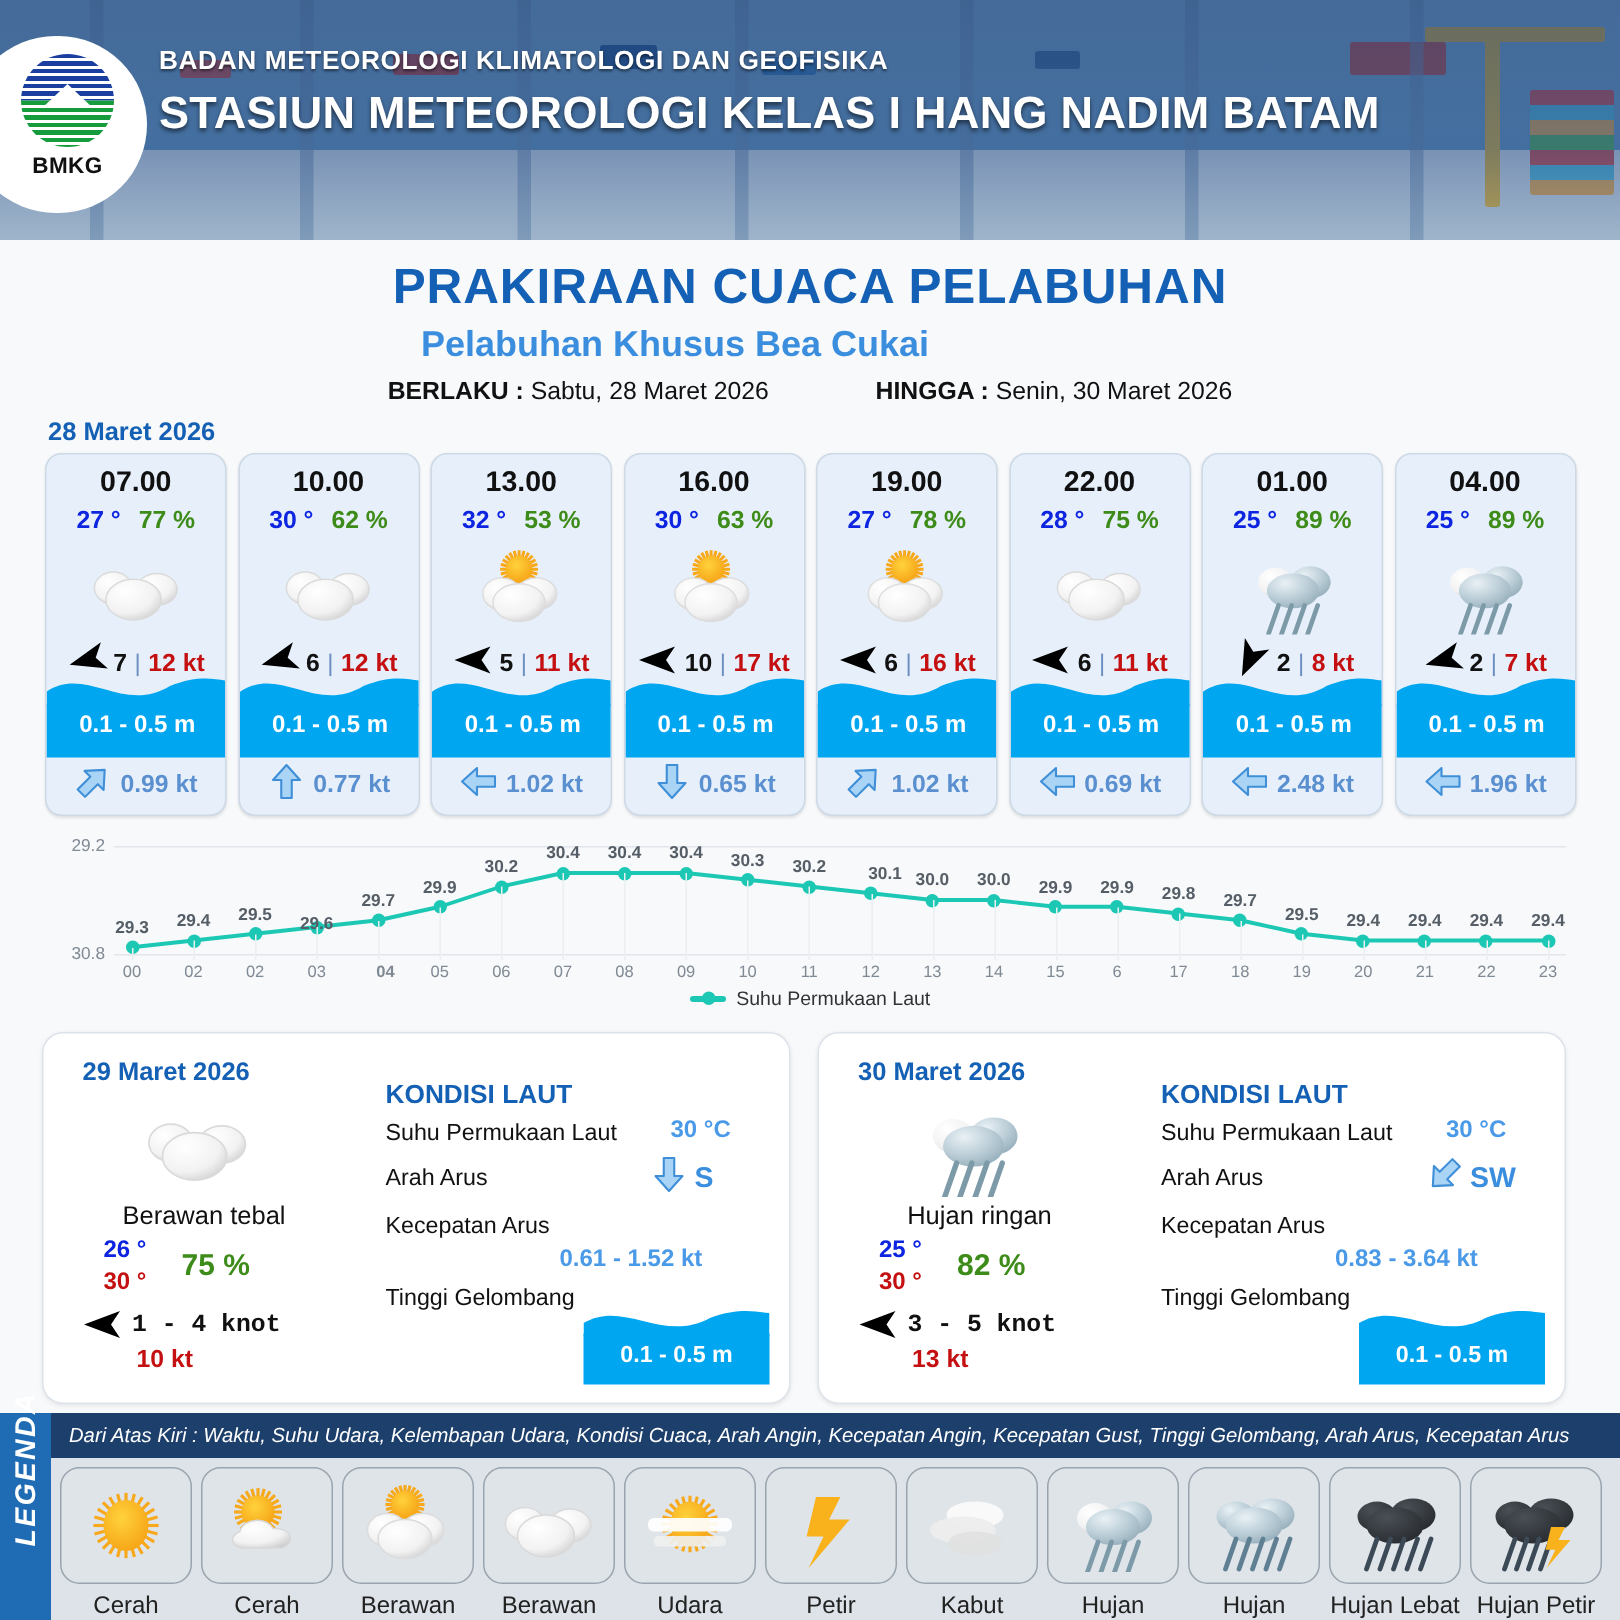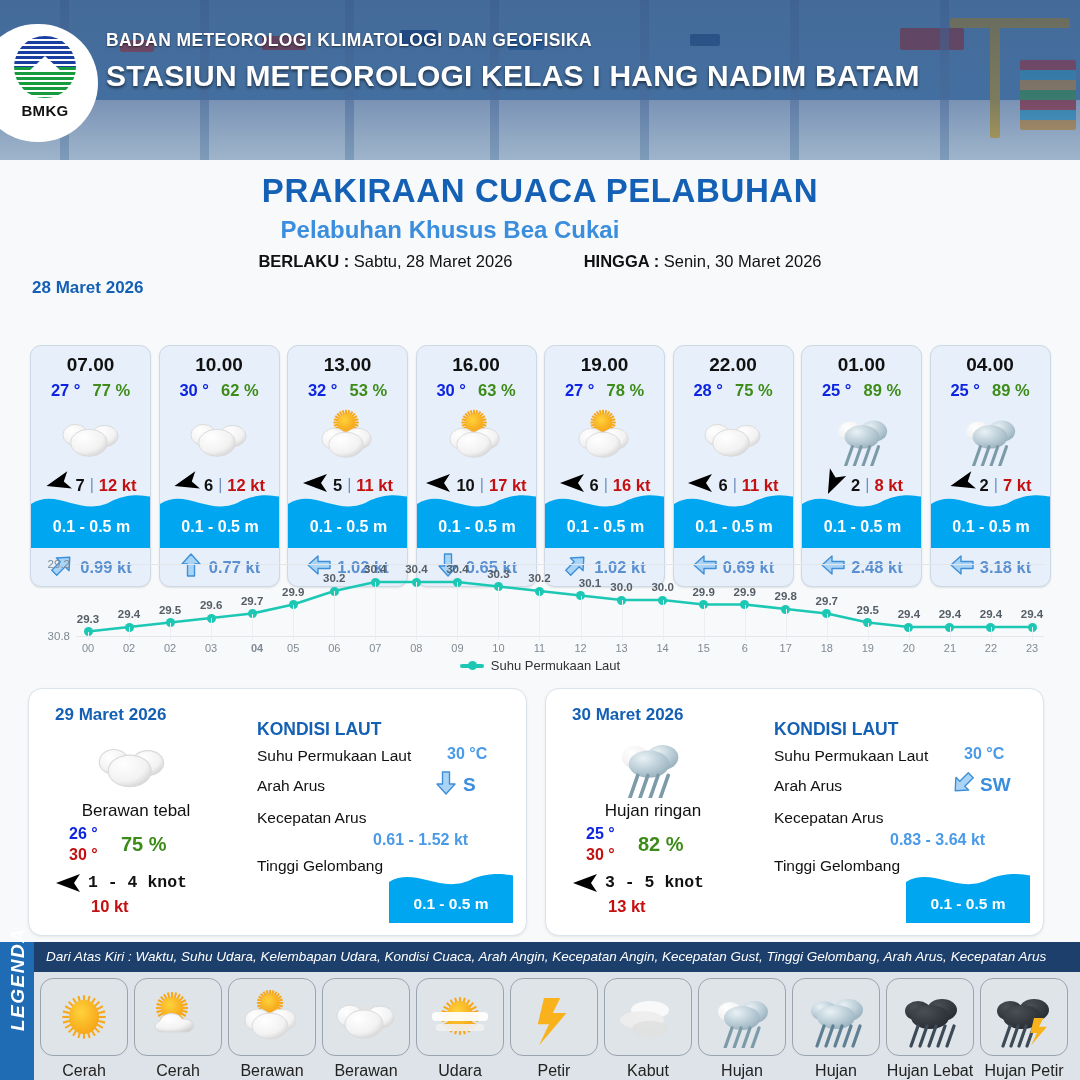--- a/index.html
+++ b/index.html
@@ -64,21 +64,20 @@
   .date-label { position:absolute; left:32px; top:278px;
     font-size:17px; font-weight:bold; color:#1460b4; }
 
   
   .cards { position:absolute; left:30px; top:302px; display:flex; gap:7.5px; }
   .card {
     width:121px; height:242px; background:#e7f0fa;
     border:1px solid #cdd9e6; border-radius:11px;
     position:relative; overflow:hidden;
     box-shadow:0 1px 2px rgba(0,0,0,.10);
-    margin-top:43px;
   }
   .c-time { text-align:center; font-size:19px; font-weight:bold; color:#111; margin-top:8px; }
   .c-th { display:flex; justify-content:center; gap:12px; margin-top:5px; align-items:baseline; }
   .c-temp { font-size:16.5px; font-weight:bold; color:#0d24e0; }
   .c-hum { font-size:16.5px; font-weight:bold; color:#3d8b18; }
   .c-icon { height:66px; display:flex; align-items:center; justify-content:center; margin-top:3px; }
   .c-wind { display:flex; align-items:center; justify-content:center; gap:5px; margin-top:4px; }
   .c-wnum { font-size:16.5px; font-weight:bold; color:#111; }
   .c-wsep { font-size:16px; color:#6d8fc0; }
   .c-gust { font-size:16.5px; font-weight:bold; color:#c41010; }
@@ -720,40 +719,40 @@
         <div class="wave-top"><svg width="121" height="22" viewBox="0 0 121 22" preserveAspectRatio="none">
             <path d="M0 12.100000000000001 C 26.62 -5.5 50.82 27.5 82.28 8.36 C 101.64 0.44 112.53 3.96 121 4.84 L 121 22 L0 22 Z" fill="#00a6f0"></path>
           </svg></div>
         <div class="wave-body"></div>
         <div class="wave-txt">0.1 - 0.5 m</div>
       </div>
       <div class="cur-row">
         <span><svg width="22" height="24" viewBox="0 0 22 24" style="transform:rotate(270deg)">
             <path d="M11 1 L20 11 L14.5 11 L14.5 23 L7.5 23 L7.5 11 L2 11 Z" fill="#aad4f5" stroke="#3f8fd8" stroke-width="1.4" stroke-linejoin="round"></path>
           </svg></span>
-        <span class="cur-val">3.18 kt</span>
+        <span class="cur-val">1.96 kt</span>
       </div>
     </div>
   </div>
 
 <div class="chart-wrap">
   <div class="chart-area" id="chartArea">
       <div class="gl" style="top: 0px;"></div>
       <div class="gl" style="top: 72px;"></div>
       <svg width="968" height="72" style="position: absolute; left: 0px; top: 0px;">
         <polyline points="12,67.49999999999994 53.04347826086956,63.00000000000004 94.08695652173913,58.49999999999998 135.1304347826087,53.99999999999992 176.17391304347825,49.50000000000002 217.2173913043478,40.50000000000006 258.2608695652174,27.000000000000043 299.30434782608694,18.000000000000078 340.3478260869565,18.000000000000078 381.39130434782606,18.000000000000078 422.4347826086956,22.499999999999986 463.4782608695652,27.000000000000043 504.5217391304348,31.499999999999943 545.5652173913044,36 586.6086956521739,36 627.6521739130435,40.50000000000006 668.695652173913,40.50000000000006 709.7391304347826,44.99999999999996 750.7826086956521,49.50000000000002 791.8260869565217,58.49999999999998 832.8695652173913,63.00000000000004 873.9130434782609,63.00000000000004 914.9565217391304,63.00000000000004 956,63.00000000000004" fill="none" stroke="#1cc8b4" stroke-width="2.6" stroke-linejoin="round"></polyline>
       </svg>
       <div class="dot" style="left: 7.5px; top: 63px;"></div>
       <div class="dlabel" style="left: 12px; top: 48.5px;">29.3</div>
       <div class="dot" style="left: 48.5435px; top: 58.5px;"></div>
       <div class="dlabel" style="left: 53.0435px; top: 44px;">29.4</div>
       <div class="dot" style="left: 89.587px; top: 54px;"></div>
       <div class="dlabel" style="left: 94.087px; top: 39.5px;">29.5</div>
       <div class="dot" style="left: 130.63px; top: 49.5px;"></div>
-      <div class="dlabel" style="left: 135.13px; top: 35px;">29.6</div>
+      <div class="dlabel" style="left: 135.13px; top: 46px;">29.6</div>
       <div class="dot" style="left: 171.674px; top: 45px;"></div>
       <div class="dlabel" style="left: 176.174px; top: 30.5px;">29.7</div>
       <div class="dot" style="left: 212.717px; top: 36px;"></div>
       <div class="dlabel" style="left: 217.217px; top: 21.5px;">29.9</div>
       <div class="dot" style="left: 253.761px; top: 22.5px;"></div>
       <div class="dlabel" style="left: 258.261px; top: 8px;">30.2</div>
       <div class="dot" style="left: 294.804px; top: 13.5px;"></div>
       <div class="dlabel" style="left: 299.304px; top: -1px;">30.4</div>
       <div class="dot" style="left: 335.848px; top: 13.5px;"></div>
       <div class="dlabel" style="left: 340.348px; top: -1px;">30.4</div>

